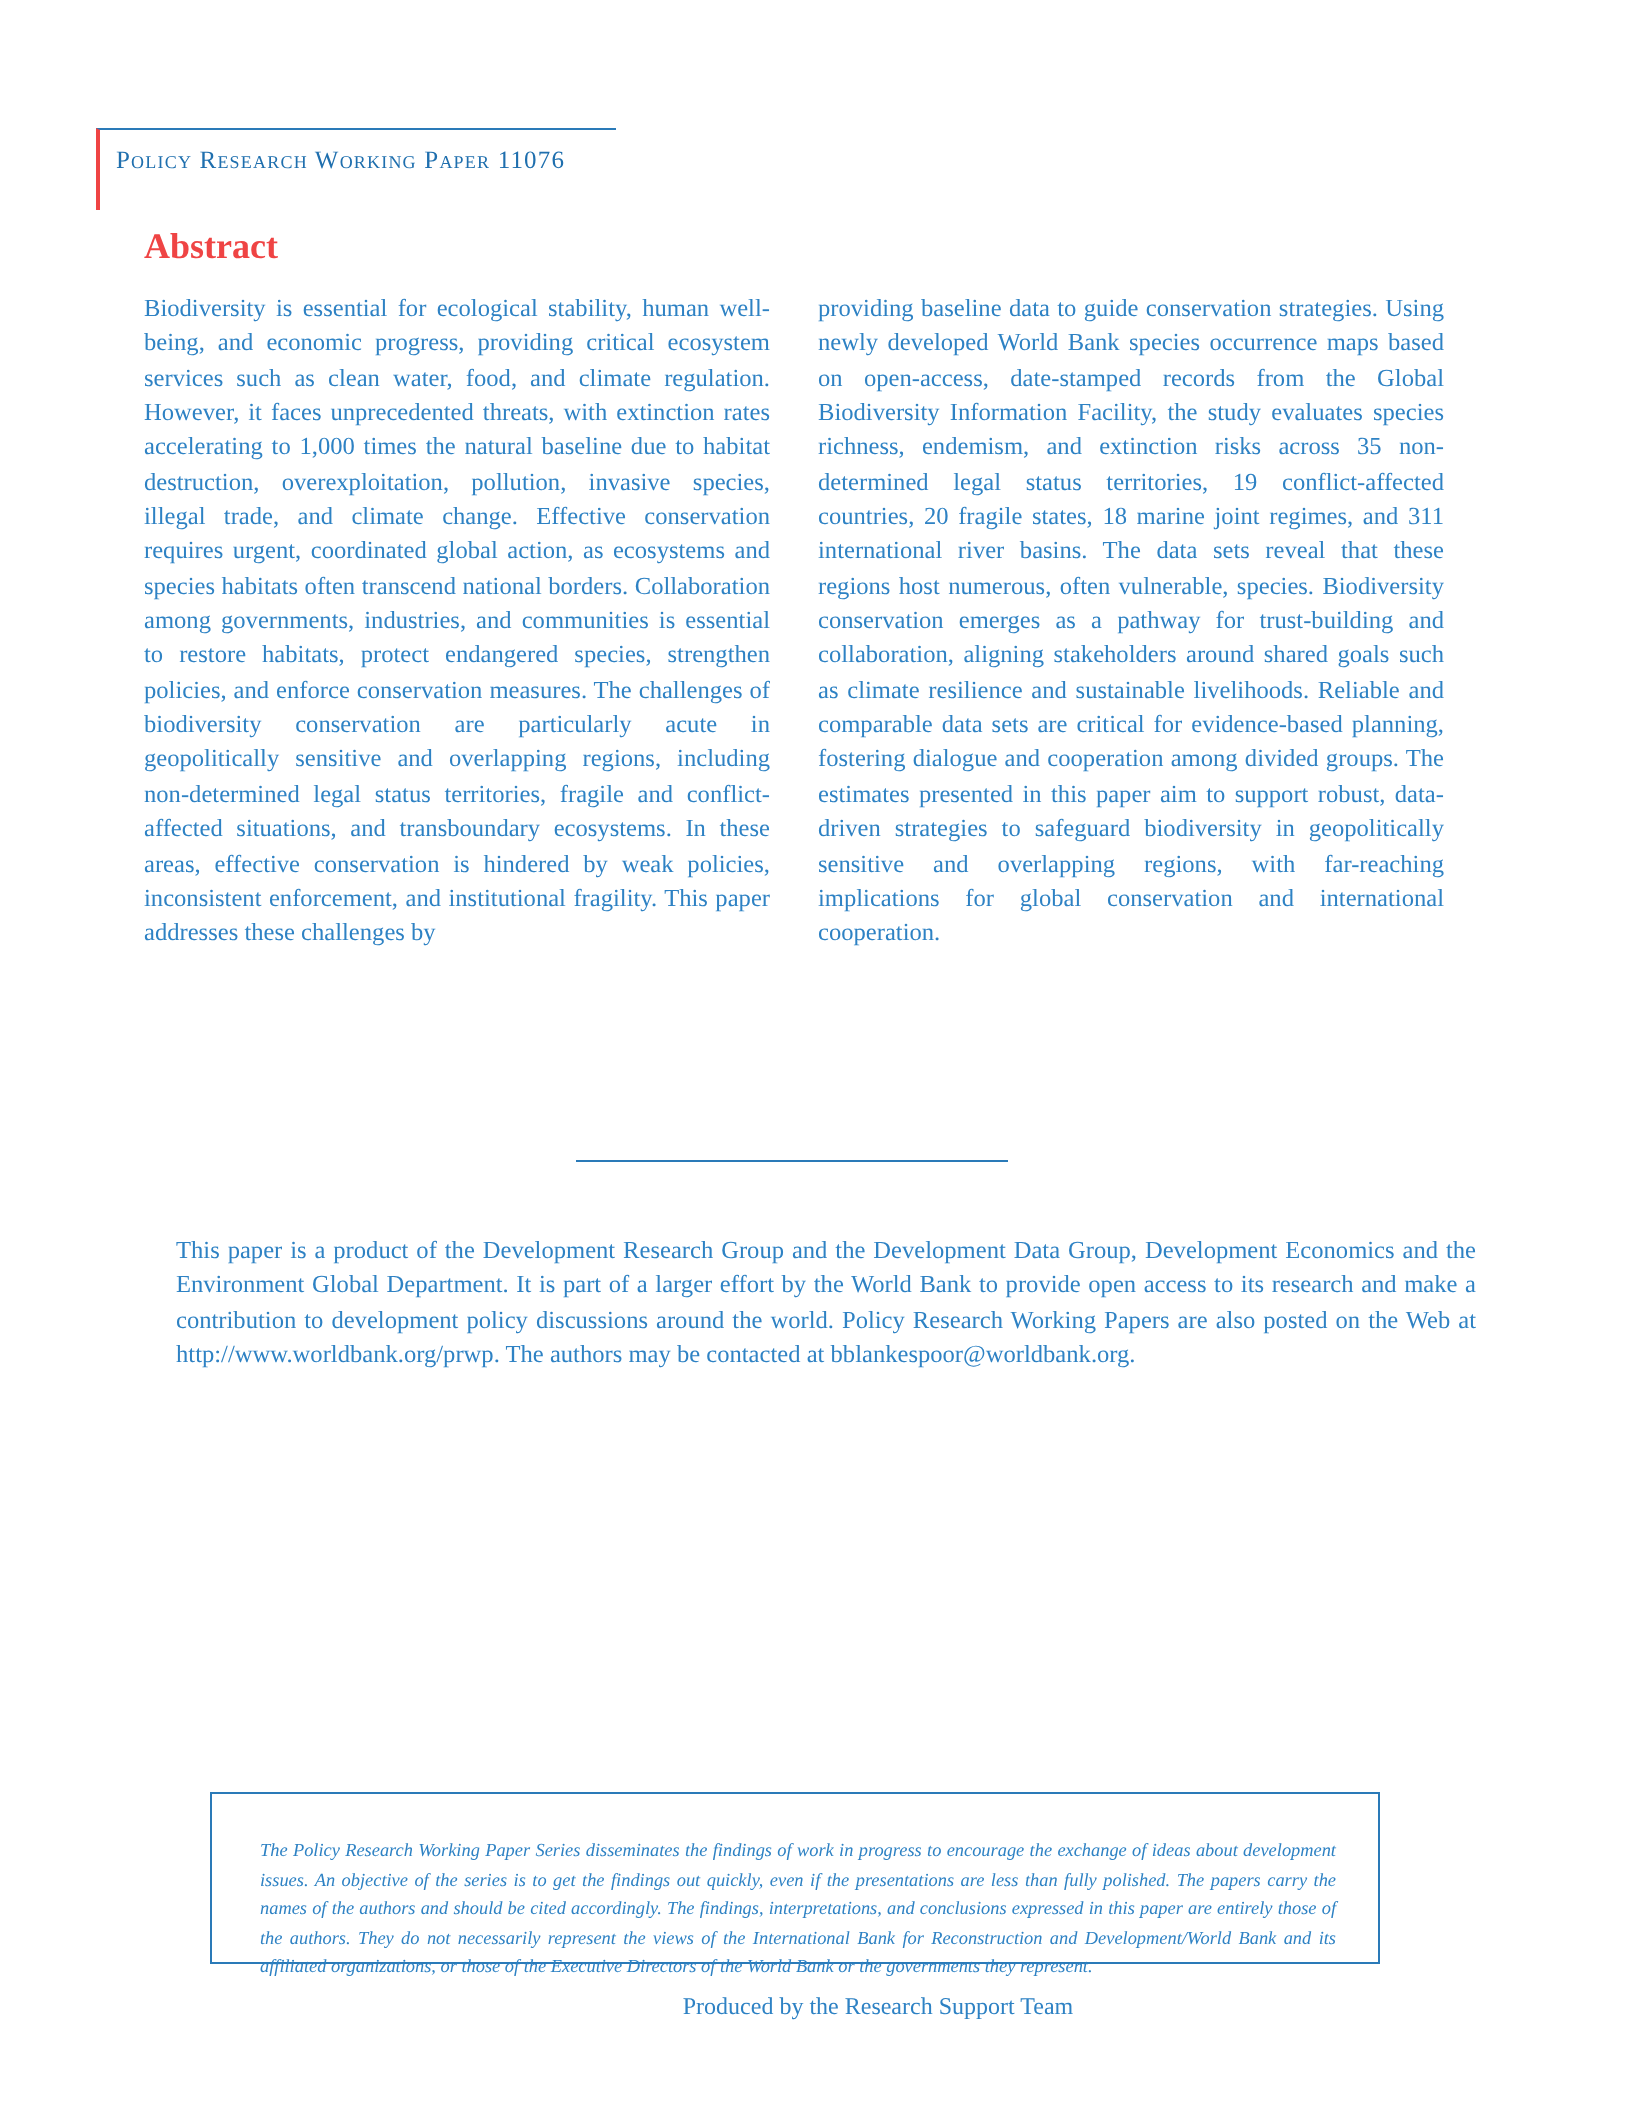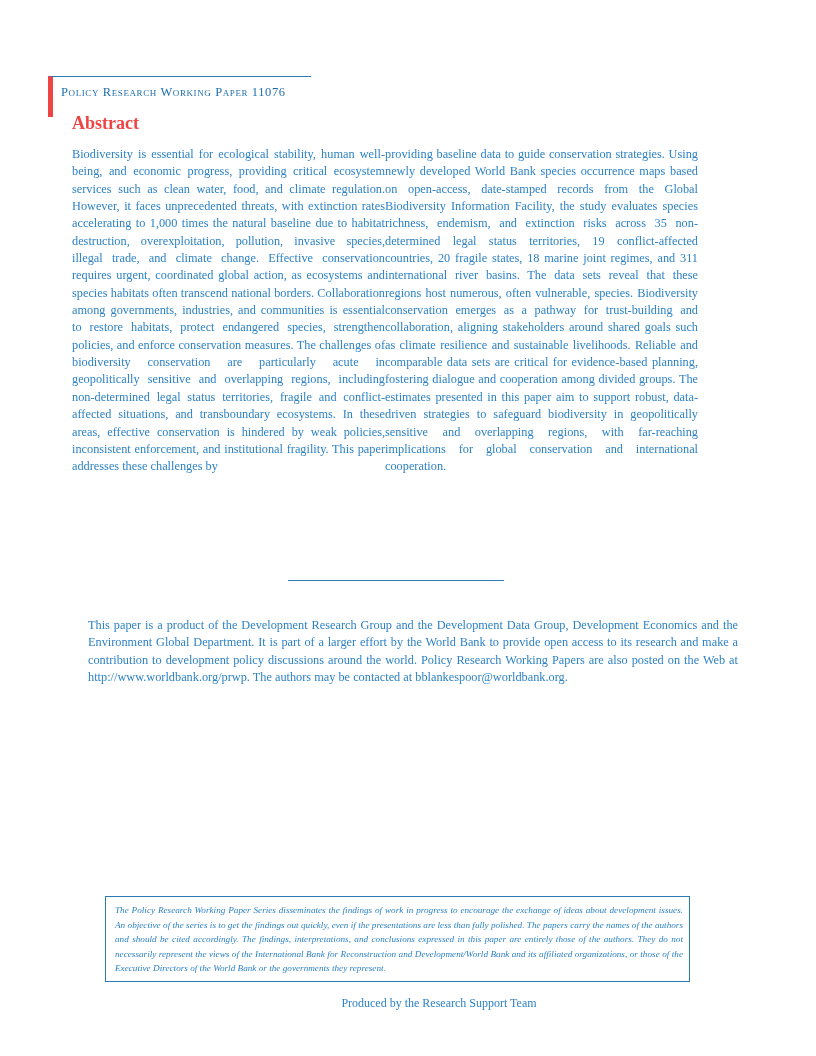--- a/index.html
+++ b/index.html
@@ -1,34 +1,34 @@
 <!DOCTYPE html>
 <html><head>
 <meta charset="utf-8">
 <style>
   html, body { margin: 0; padding: 0; background: #ffffff; }
   body { width: 816px; height: 1056px; position: relative; overflow: hidden;
          font-family: "Liberation Serif", "DejaVu Serif", serif; color: #2a7ab8; }
   .series-header { position: absolute; left: 48px; top: 64px; width: 258px; height: 40px;
-                   border-top: 1px solid #2a7ab8; border-left: 5px solid #ef4444; margin-top: 12px; }
+                   border-top: 1px solid #2a7ab8; border-left: 2px solid #ef4444; }
   .series-title { position: absolute; left: 8px; top: 8px; font-size: 12.5px; letter-spacing: 0.6px;
                   font-variant: small-caps; color: #1f6fae; white-space: nowrap; }
   .abstract-heading { position: absolute; left: 72px; top: 113px; font-size: 18px; font-weight: bold;
                       color: #ef4444; margin: 0; }
-  .abstract-cols { position: absolute; left: 72px; top: 146px; width: 650px; display: flex; }
+  .abstract-cols { position: absolute; left: 72px; top: 146px; width: 650px; display: flex; gap: 24px; }
   .col { width: 313px; font-size: 12.3px; line-height: 17.35px; text-align: justify; hyphens: auto;
          color: #2e82c4; margin: 0; }
   .rule { position: absolute; left: 288px; top: 580px; width: 216px; height: 0;
           border-top: 1px solid #2a7ab8; }
   .product-note { position: absolute; left: 72px; top: 601px; width: 650px; font-size: 12.3px;
                   line-height: 17.3px; text-align: justify; color: #2e82c4; margin: 16px; }
   .disclaimer-box { position: absolute; left: 105px; top: 896px; width: 585px; height: 86px;
                     border: 1px solid #2a7ab8; box-sizing: border-box; padding: 6px 6px 0 9px; }
   .disclaimer-text { font-style: italic; font-size: 9.2px; line-height: 14.5px; color: #2e82c4;
-                     text-align: justify; margin: 0; }
+                     text-align: justify; margin: 15px; }
   .produced-by { position: absolute; left: 0; top: 996px; width: 796px; text-align: center;
                  font-size: 12px; color: #2e82c4; margin-left: 41px; }
 </style>
 </head>
 <body>
 
 <div class="series-header">
   <div class="series-title">Policy Research Working Paper 11076</div>
 </div>
 

